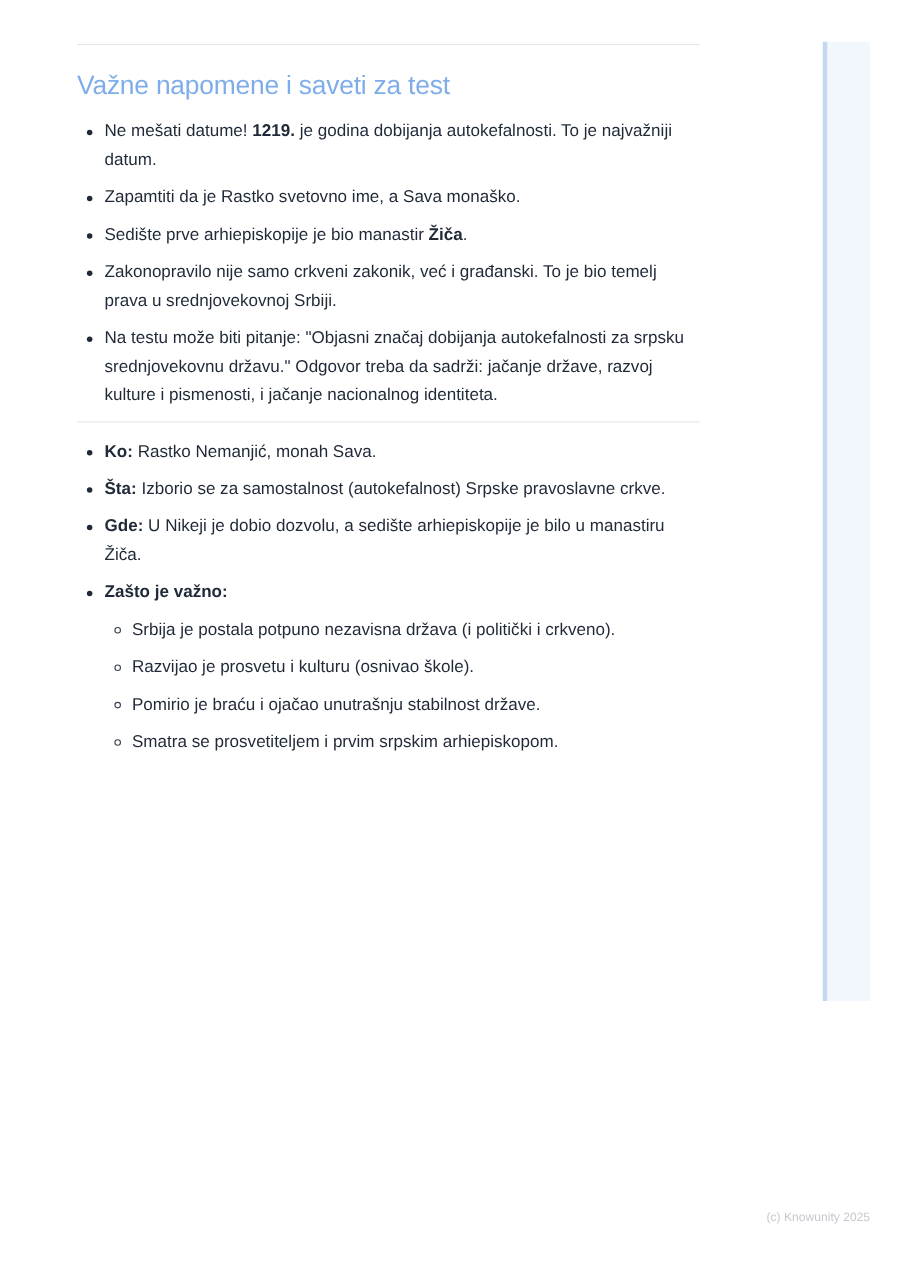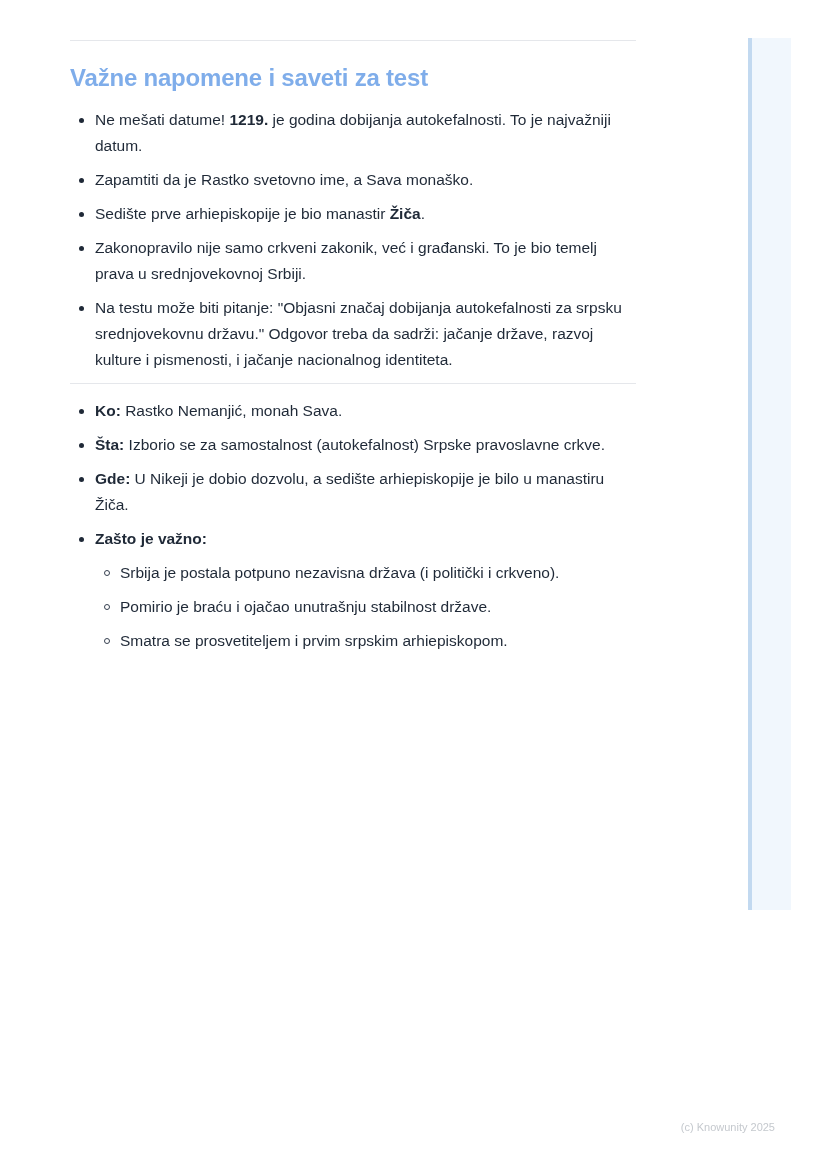--- a/index.html
+++ b/index.html
@@ -34,21 +34,21 @@
     border: none;
     border-top: 1px solid #E5E7EB;
     margin: 0;
   }
   .section-first .divider { margin-top: 40px; }
   .section-second .divider { margin-top: 10px; }
   .heading {
     margin: 22px 0 0 0;
     font-size: 24px;
     line-height: 30px;
-    font-weight: bold;
+    font-weight: normal;
     color: #7FADEA;
     letter-spacing: -0.2px;
   }
   ul.list {
     list-style: none;
     margin: 14px 0 0 0;
     padding: 0;
     font-size: 15.5px;
     line-height: 26px;
   }
@@ -86,26 +86,25 @@
     width: 4px;
     height: 4px;
     border-radius: 50%;
     background: transparent;
     border: 1.5px solid #374151;
   }
   .seg-b { font-weight: bold; text-align: right; }
   .seg-i { font-style: italic; }
   .footer {
     position: absolute;
-    right: 53px;
+    right: 37px;
     top: 1100px;
     font-size: 11px;
     line-height: 14px;
     color: #C5C9CE;
-    margin-top: 20px;
   }
 </style>
 </head>
 <body>
 
 <div class="accent-bar"></div>
 
 <main class="content">
 
   <section class="section-first">
@@ -121,20 +120,21 @@
   </section>
 
   <section class="section-second">
     <hr class="divider">
     <ul class="list">
         <li><span class="seg-b">Ko:</span><span> Rastko Nemanjić, monah Sava.</span></li>
         <li><span class="seg-b">Šta:</span><span> Izborio se za samostalnost (autokefalnost) Srpske pravoslavne crkve.</span></li>
         <li><span class="seg-b">Gde:</span><span> U Nikeji je dobio dozvolu, a sedište arhiepiskopije je bilo u manastiru Žiča.</span></li>
         <li><span class="seg-b">Zašto je važno:</span><ul class="sublist">
             <li><span>Srbija je postala potpuno nezavisna država (i politički i crkveno).</span></li>
+            <li><span>Razvijao je prosvetu i kulturu (osnivao škole).</span></li>
             <li><span>Pomirio je braću i ojačao unutrašnju stabilnost države.</span></li>
             <li><span>Smatra se prosvetiteljem i prvim srpskim arhiepiskopom.</span></li>
           </ul></li>
       </ul>
   </section>
 
 </main>
 
 <footer class="footer">(c) Knowunity 2025</footer>
 

